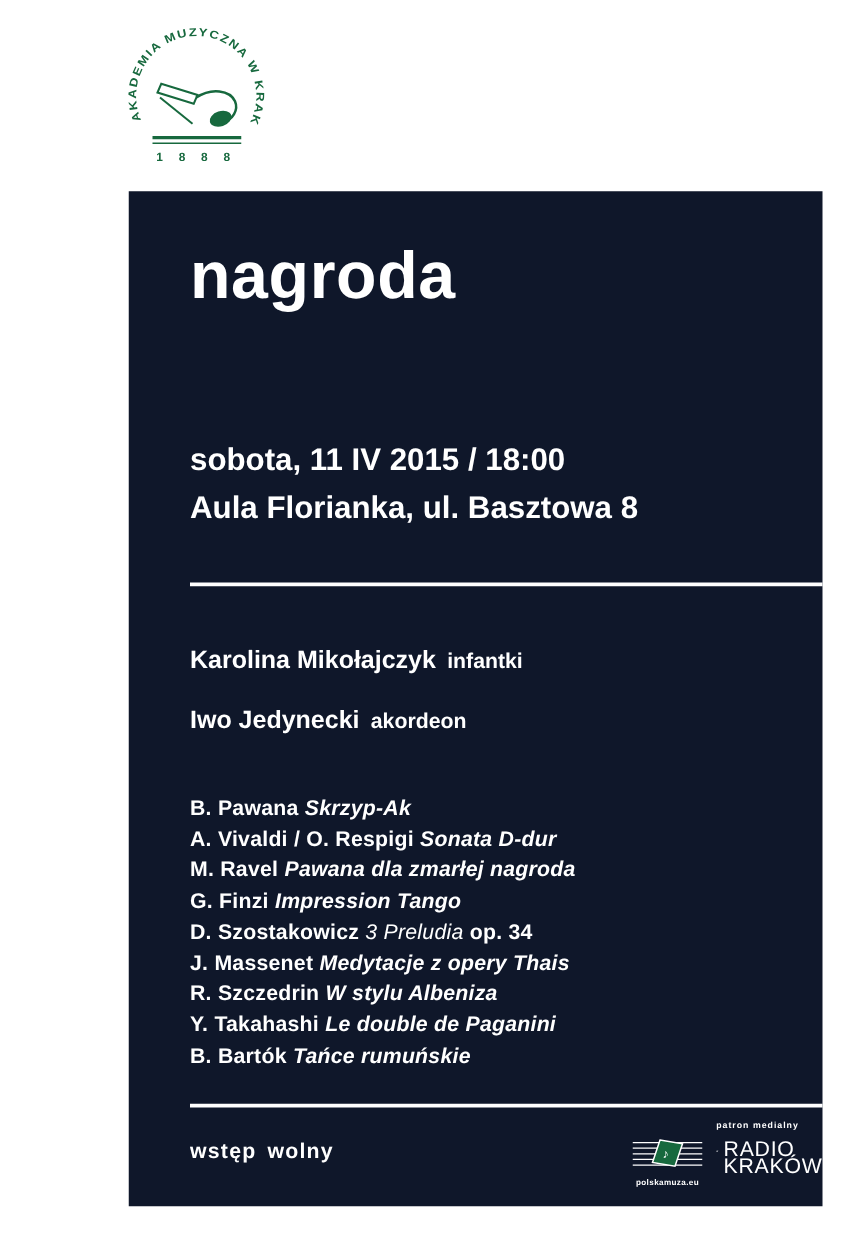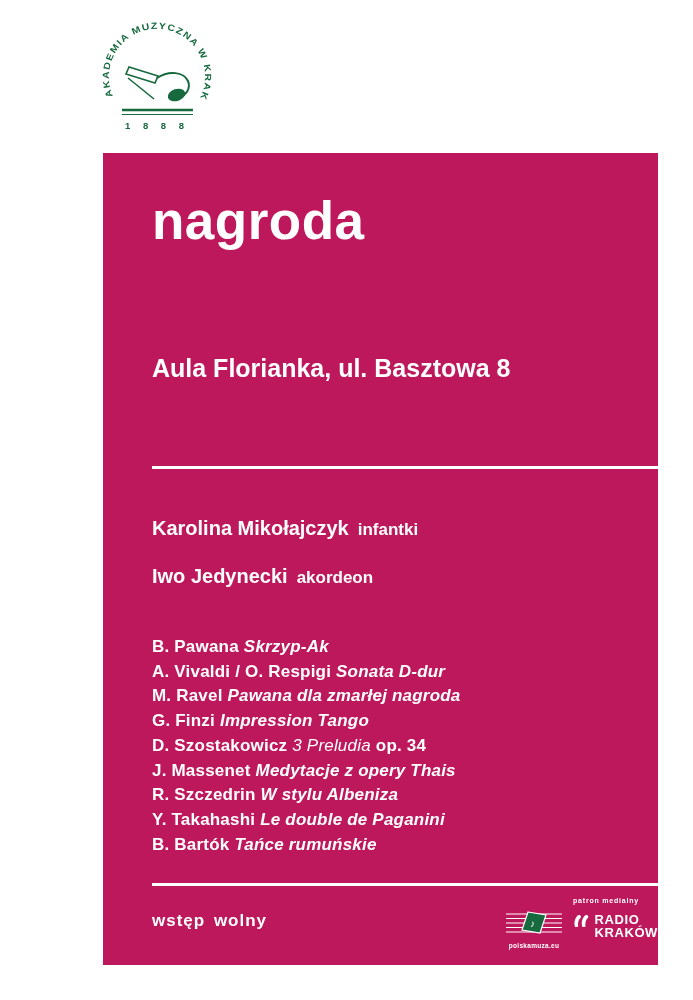--- a/index.html
+++ b/index.html
@@ -3,21 +3,21 @@
 <meta charset="utf-8">
 <style>
   html,body{margin:0;padding:0;background:#ffffff;}
   .canvas{position:relative;width:693px;height:1000px;background:#ffffff;overflow:hidden;
           font-family:"Liberation Sans", sans-serif;}
 
   
   .academy-logo{position:absolute;left:85px;top:20px;width:146px;height:122px;}
 
   
-  .panel{position:absolute;left:103px;top:153px;width:555px;height:812px;background:#be185d;color:#ffffff;}
+  .panel{position:absolute;left:103px;top:153px;width:555px;height:812px;background:#0f172a;color:#ffffff;}
   .panel .block{position:absolute;left:49px;}
 
   .title{top:38px;font-size:53px;line-height:60px;font-weight:bold;letter-spacing:.5px;}
   .datetime{top:196px;font-size:25px;line-height:38px;font-weight:bold;}
   .divider{position:absolute;left:49px;width:506px;height:3px;background:#ffffff;}
   .divider.d1{top:313px;}
   .divider.d2{top:730px;}
 
   .performers{top:352px;line-height:46px;}
   .performer-name{font-size:20px;font-weight:bold;}
@@ -31,21 +31,21 @@
 
   .admission{top:758px;font-size:17px;font-weight:bold;letter-spacing:1px;word-spacing:3px;line-height:20px;}
 
   
   .muza-logo{position:absolute;left:402px;top:758px;width:58px;text-align:center;}
   .muza-site{font-size:6.5px;font-weight:bold;letter-spacing:.3px;margin-top:3px;color:#fff;}
   .radio-logo{position:absolute;left:470px;top:744px;width:85px;}
   .patron-label{font-size:7px;font-weight:bold;letter-spacing:.8px;margin-bottom:9px;color:#fff;}
   .radio-row{display:flex;align-items:flex-start;}
   .radio-quotes{margin-right:4px;margin-top:1px;}
-  .radio-name{font-size:13px;line-height:13px;font-weight:bold;letter-spacing:.6px;color:#fff;}
+  .radio-name{font-size:17px;line-height:13px;font-weight:normal;letter-spacing:.6px;color:#fff;}
 </style>
 </head>
 <body>
 
 <div class="canvas">
 
   <svg class="academy-logo" viewBox="0 0 146 122" xmlns="http://www.w3.org/2000/svg">
     <defs>
       <path id="arcPath" d="M 28,76 A 48,48 0 1 1 116,76" fill="none"></path>
     </defs>
@@ -66,20 +66,21 @@
     <text x="40" y="109" font-size="9.5" font-weight="bold" fill="#17693E" letter-spacing="5">1 8 8 8</text>
   </svg>
 
   <div class="panel">
 
     <div class="block title">
       <div>nagroda</div>
     </div>
 
     <div class="block datetime">
+      <div>sobota, 11 IV 2015 / 18:00</div>
       <div>Aula Florianka, ul. Basztowa 8</div>
     </div>
 
     <div class="divider d1"></div>
 
     <div class="block performers">
       <div>
         <span class="performer-name">Karolina Mikołajczyk</span><span class="performer-instr">infantki</span>
       </div>
       <div>

